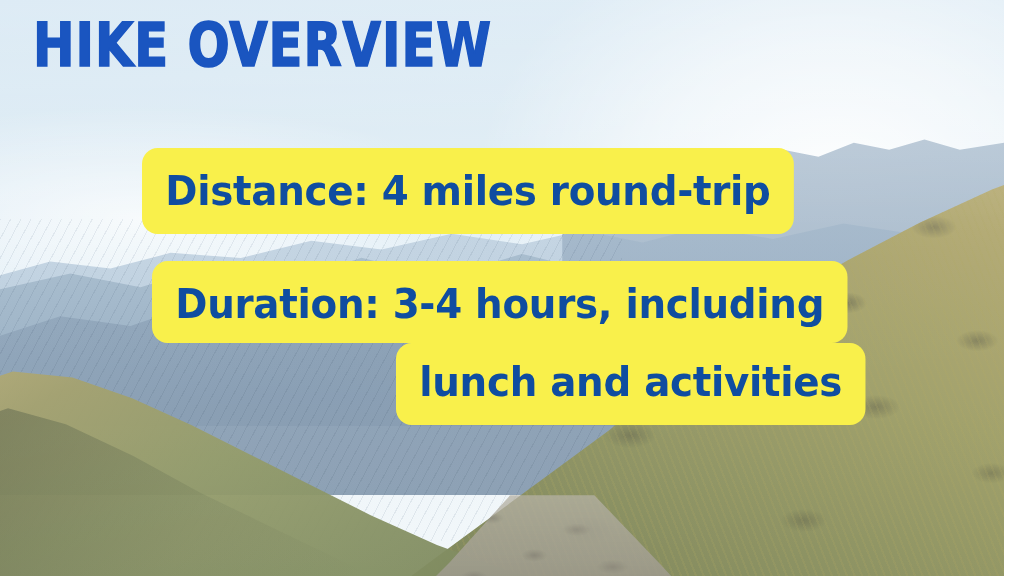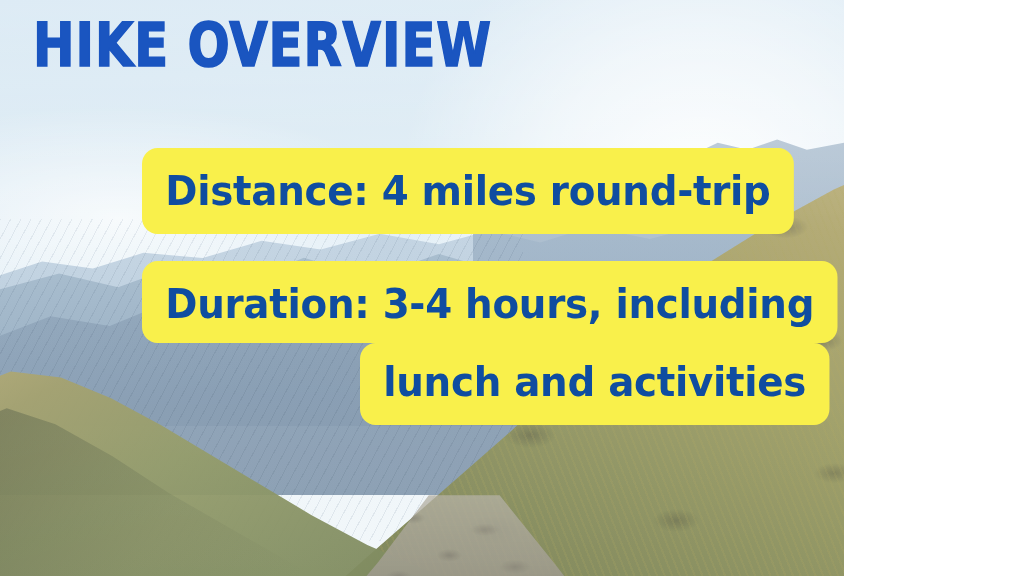--- a/index.html
+++ b/index.html
@@ -9,21 +9,21 @@
     width: 1022px;
     height: 576px;
     overflow: hidden;
     background: #ffffff;
     font-family: "Liberation Sans", sans-serif;
   }
 
   
   .slide {
     position: relative;
-    width: 844px;
+    width: 1004px;
     height: 576px;
     overflow: hidden;
   }
 
   
   .photo {
     position: absolute;
     inset: 0;
     overflow: hidden;
     background:
@@ -227,22 +227,22 @@
     top: 148px;
     border-radius: 20px;
   }
   .line-row {
     display: flex;
     width: 100%;
     margin-bottom: 27px;
   }
   .line-row.row-distance  { justify-content: flex-start; padding-left: 142px; }
   .line-row.row-difficulty{ justify-content: flex-start; padding-left: 242px; }
-  .line-row.row-duration-1{ justify-content: flex-start; padding-left: 142px; margin-bottom: 0; }
-  .line-row.row-duration-2{ justify-content: flex-end; padding-left: 272px; margin-bottom: 0; }
+  .line-row.row-duration-1{ justify-content: flex-start; padding-left: 142px; margin-bottom: 0; margin-left: 10px; }
+  .line-row.row-duration-2{ justify-content: center; padding-left: 272px; margin-bottom: 0; }
 
   .hl {
     display: inline-block;
     background: #f9f04b;
     color: #0f4da0;
     font-family: "DejaVu Sans", sans-serif;
     font-weight: 700;
     font-size: 40px;
     line-height: 58px;
     padding: 14px 24px;

